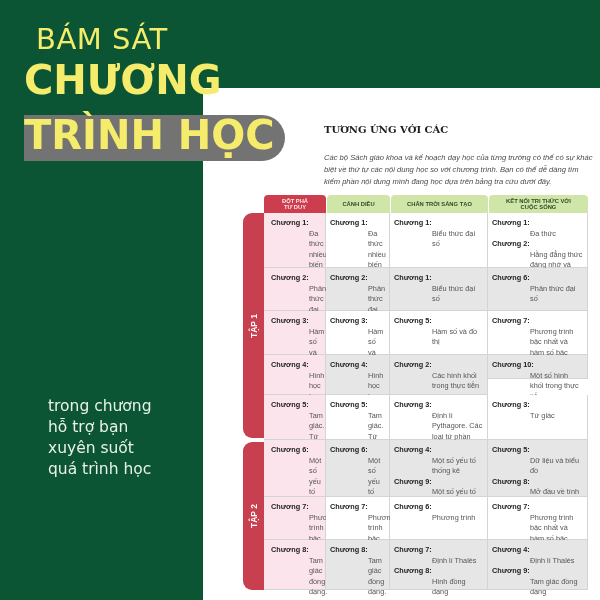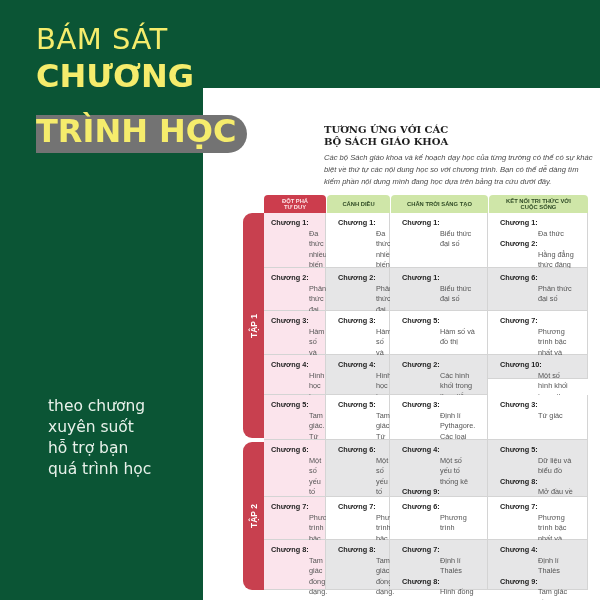--- a/index.html
+++ b/index.html
@@ -1,57 +1,56 @@
 <!DOCTYPE html>
 <html><head>
 <meta charset="utf-8">
 <style>
   * { box-sizing: border-box; margin: 0; padding: 0; }
   body { width: 600px; height: 600px; overflow: hidden; background: #0b5535; font-family: "Liberation Sans", sans-serif; position: relative; }
   .panel { position: absolute; left: 203px; top: 88px; width: 397px; height: 512px; background: #ffffff; }
   .title-small { position: absolute; left: 36px; top: 22px; color: #f5ec6c; font-family: "DejaVu Sans", sans-serif; font-size: 29px; font-weight: normal; letter-spacing: 0.5px; }
-  .title-big { position: absolute; left: 36px; color: #f5ec6c; font-family: "DejaVu Sans", sans-serif; font-weight: bold; font-size: 32px; letter-spacing: 0px; line-height: 1; }
+  .title-big { position: absolute; left: 24px; color: #f5ec6c; font-family: "DejaVu Sans", sans-serif; font-weight: bold; font-size: 40px; letter-spacing: 0px; line-height: 1; }
   .title-big.l1 { top: 60px; }
   .title-big.l2 { top: 115px; padding: 0 10px 6px 0; background: #737373; border-radius: 0 30px 30px 0; }
   .tagline { position: absolute; left: 48px; top: 396px; color: #e8f1ea; font-family: "DejaVu Sans", sans-serif; font-size: 15.5px; line-height: 21px; }
   .tagline div { white-space: nowrap; }
   .sub-title { position: absolute; left: 324px; top: 124px; font-family: "DejaVu Serif", serif; font-weight: bold; font-size: 10px; color: #1e1e1e; line-height: 12px; }
   .sub-desc { position: absolute; left: 324px; top: 152px; width: 270px; font-style: italic; font-size: 7.6px; line-height: 12px; color: #4a4a4a; }
   .table { position: absolute; left: 243px; top: 195px; }
   .hdr { position: absolute; top: 0; height: 18px; display: flex; align-items: center; justify-content: center; text-align: center; font-size: 5.8px; font-weight: bold; line-height: 6.5px; border-radius: 4px 4px 0 0; }
   .hdr.red { background: #cc3d4d; color: #fde3e6; }
   .hdr.green { background: #cfe6a8; color: #2f4a25; }
   .side { position: absolute; left: 0; width: 21px; background: #c8404f; border-radius: 9px 0 0 9px; }
   .side span { position: absolute; left: 50%; top: 50%; transform: translate(-50%,-50%) rotate(-90deg); color: #ffffff; font-size: 8.5px; font-weight: bold; white-space: nowrap; }
-  .cell { position: absolute; padding: 5px 12px; font-size: 7.3px; line-height: 10.5px; color: #555; border-bottom: 1px solid #d4d4d4; border-right: 1px solid #d4d4d4; }
+  .cell { position: absolute; padding: 5px 4px; font-size: 7.3px; line-height: 10.5px; color: #555; border-bottom: 1px solid #d4d4d4; border-right: 1px solid #d4d4d4; }
   .cell b { color: #222; font-weight: bold; display: block; }
   .cell .t { display: block; margin-left: 38px; }
   .row-white { background: #ffffff; }
   .row-gray { background: #e6e6e7; }
   .col0 { background: #fbe4ec !important; }
 </style>
 </head>
 <body>
 
 <div class="panel"></div>
 
 <div class="title-small">BÁM SÁT</div>
 <div class="title-big l1">CHƯƠNG</div>
 <div class="title-big l2">TRÌNH HỌC</div>
 
 <div class="tagline">
-  <div>theo chương</div>
+  <div>trong chương</div>
+  <div>hỗ trợ bạn</div>
   <div>xuyên suốt</div>
-  <div>hỗ trợ bạn</div>
   <div>quá trình học</div>
 </div>
 
 <div class="sub-title">
   <div>TƯƠNG ỨNG VỚI CÁC</div>
-  <div>BỘ SÁCH GIÁO KHOA</div>
 </div>
 <div class="sub-desc">Các bộ Sách giáo khoa và kế hoạch dạy học của từng trường có thể có sự khác biệt về thứ tự các nội dung học so với chương trình. Bạn có thể dễ dàng tìm kiếm phần nội dung mình đang học dựa trên bảng tra cứu dưới đây.</div>
 
 <div class="table" id="tbl">
     <div class="hdr red" style="left: 21px; width: 62px;">
       <div>ĐỘT PHÁ<br>TƯ DUY</div>
     </div>
     <div class="hdr green" style="left: 84px; width: 63px;">
       <div>CÁNH DIỀU</div>
     </div>

